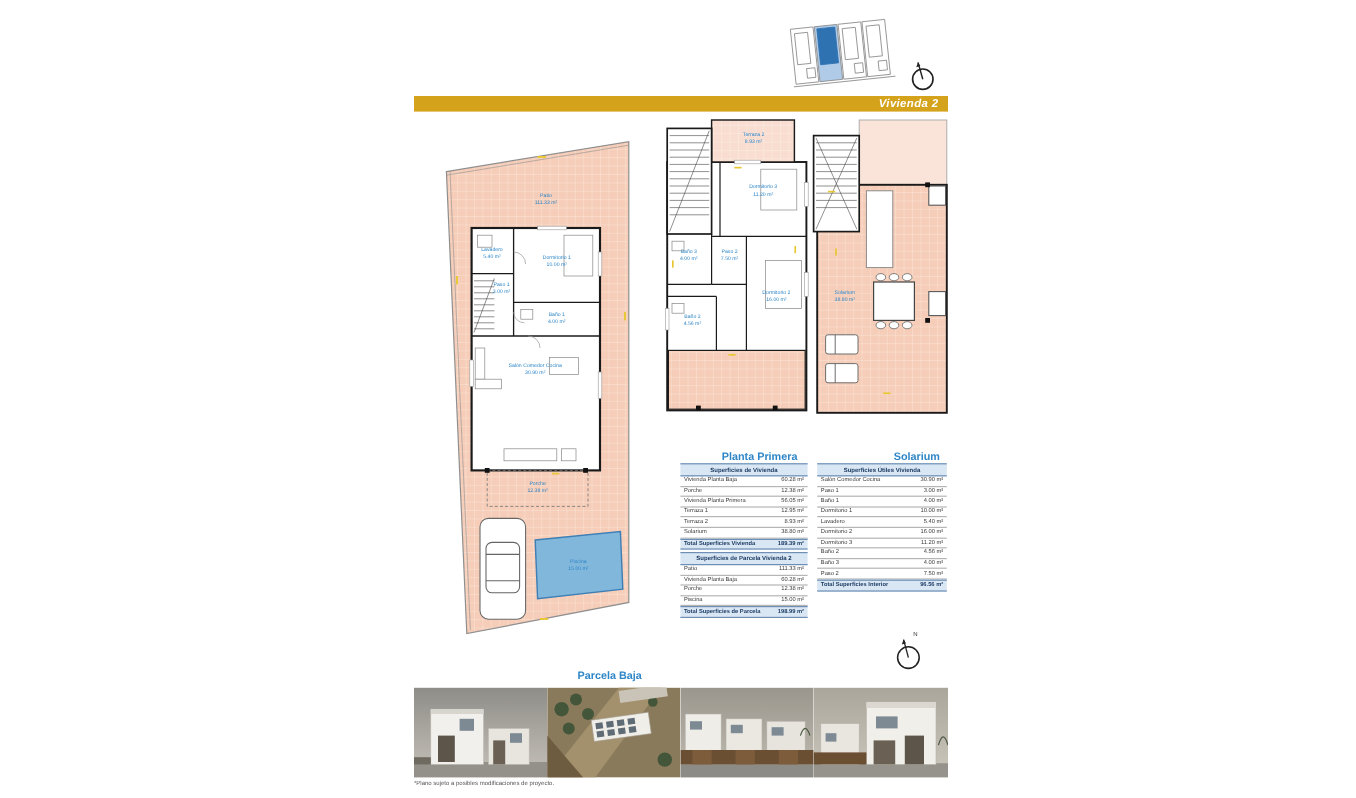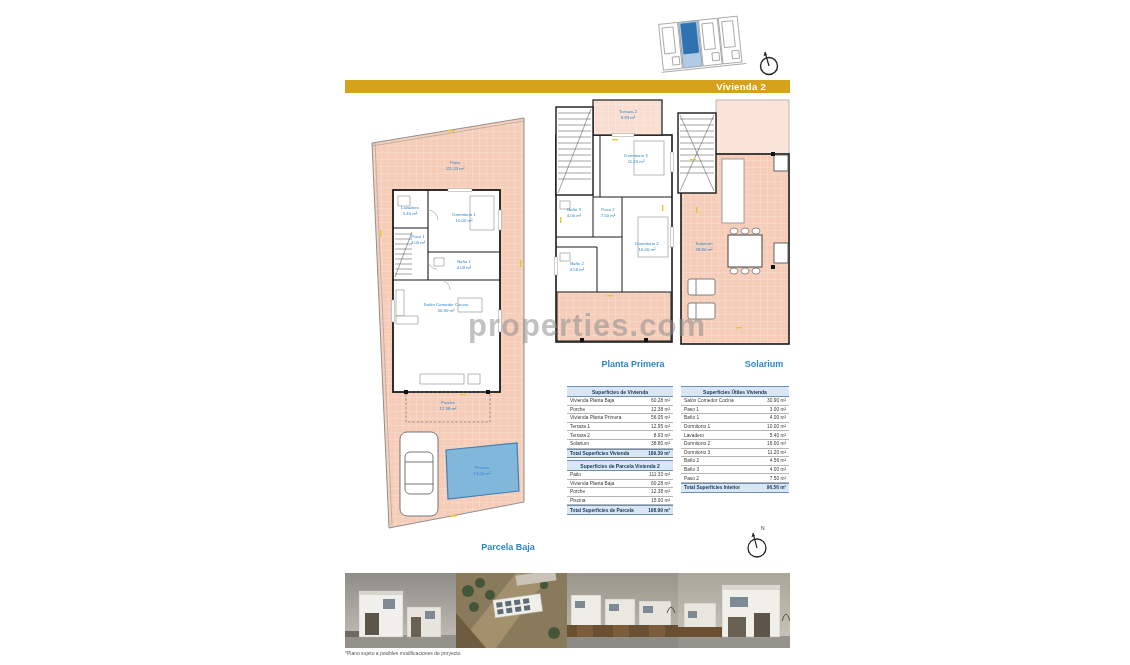--- a/index.html
+++ b/index.html
@@ -3,25 +3,25 @@
 <meta charset="utf-8">
 <style>
   html,body{margin:0;padding:0;background:#ffffff;}
   .page{position:relative;width:1130px;height:665px;background:#ffffff;overflow:hidden;
         font-family:"Liberation Sans",sans-serif;}
   .abs{position:absolute;}
 
   
   .gold-bar{left:345px;top:80px;width:445px;height:13px;background:#D5A21C;
             display:flex;align-items:center;justify-content:flex-end;}
-  .gold-bar span{color:#ffffff;font-size:9.5px;font-weight:bold;
-                 padding-right:24px;letter-spacing:.3px;}
+  .gold-bar span{color:#ffffff;font-size:9.5px;font-weight:bold;font-style:italic;
+                 padding-right:8px;letter-spacing:.3px;}
 
   
-  .plan-label{color:#2E86C8;font-weight:bold;font-size:9px;text-align:center;}
+  .plan-label{color:#2E86C8;font-weight:bold;font-size:9px;text-align:center;margin-top:16px;}
 
   
   .watermark{left:468px;top:308px;font-size:31px;font-weight:bold;color:#8f8f8f;
              opacity:.55;letter-spacing:1px;white-space:nowrap;}
 
   
   .mini-table{width:106px;background:#fff;}
   .t-head{background:#D9E6F4;color:#17375E;font-weight:bold;text-align:center;
           font-size:5px;padding:1.5px 2px;border-top:1px solid #6d8fb5;border-bottom:1px solid #6d8fb5;}
   .t-row{display:flex;justify-content:space-between;font-size:4.8px;color:#3a3a3a;
@@ -318,21 +318,20 @@
       <rect x="14" y="62" width="6" height="1.4"></rect>
     </g>
 
     <g>
       <text class="rl" x="28" y="148">Solarium</text>
       <text class="rl" x="28" y="154">38.80 m²</text>
     </g>
   </svg>
   <div class="abs plan-label" style="left:706px;top:359px;width:116px">Solarium</div>
 
-  <div class="abs watermark">properties.com</div>
 
   <div class="abs mini-table" style="left:567px;top:386px">
       <div class="t-head">Superficies de Vivienda</div>
       <div class="t-row">
         <span>Vivienda Planta Baja</span>
         <span>60.28 m²</span>
       </div>
       <div class="t-row">
         <span>Porche</span>
         <span>12.38 m²</span>

